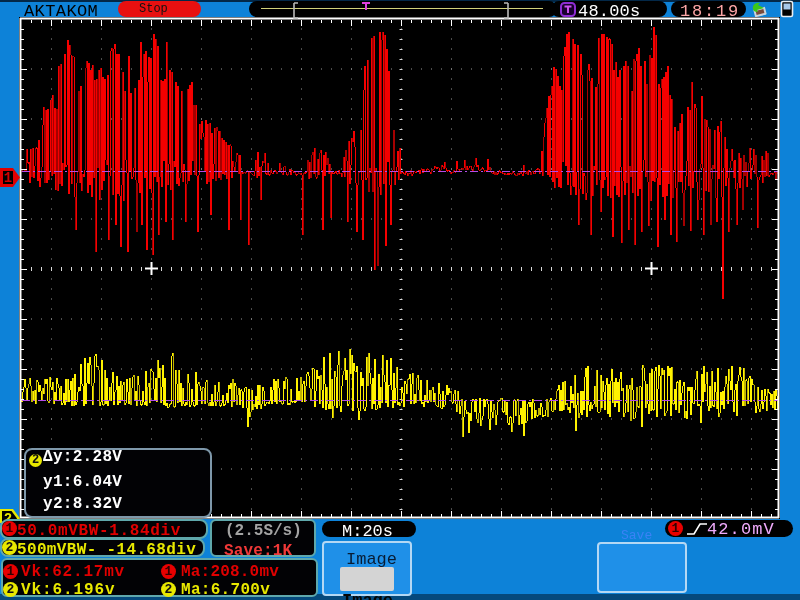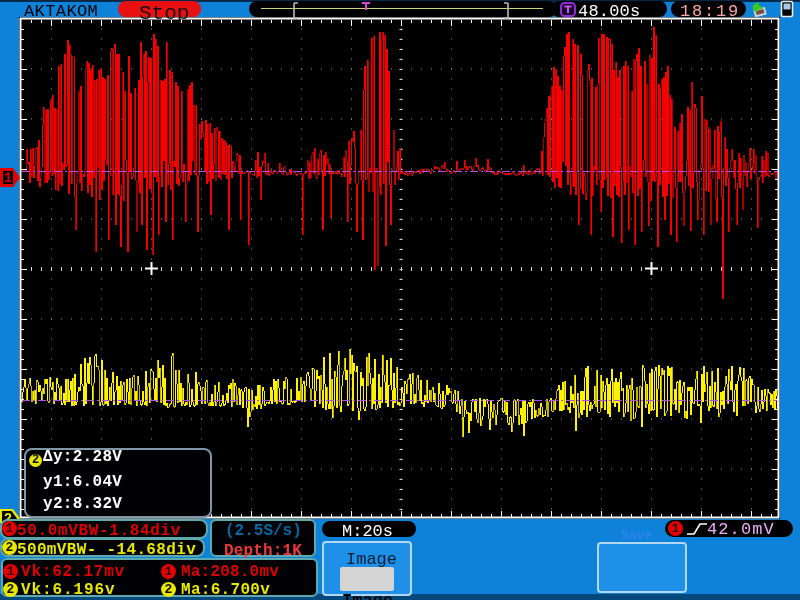--- a/index.html
+++ b/index.html
@@ -44,21 +44,21 @@
 <rect x="3" y="171" width="10" height="13" fill="#000"></rect>
 <text x="8" y="182" fill="#d00000" font-family="Liberation Mono" font-size="14" font-weight="bold" text-anchor="middle">1</text>
 
 <path d="M0 509h13l7 9.5-3 4.5H0z" fill="#e8e800"></path>
 <path d="M2 511h9.5l5.5 7.5-2 3.5H2z" fill="#000"></path>
 <text x="8" y="523" fill="#e8e800" font-family="Liberation Mono" font-size="14" font-weight="bold" text-anchor="middle">2</text>
 </svg>
 
 <div class="t" style="left:24px;top:2px;color:#000;font-weight:normal;font-size:17px;letter-spacing:0.4px">AKTAKOM</div>
 <div class="abs" style="left:118px;top:1px;width:83px;height:16px;background:#e81010;border-radius:8px"></div>
-<div class="t" style="left:139px;top:2px;color:#111;font-weight:normal;font-size:21px;letter-spacing:0px">Stop</div>
+<div class="t" style="left:139px;top:2px;color:#111;font-weight:normal;font-size:12px;letter-spacing:0px">Stop</div>
 <div class="pill" style="left:249px;top:1px;width:308px;height:16px"></div>
 <div class="abs" style="left:261px;top:8px;width:282px;height:1px;background:#d2d27a"></div>
 <svg class="abs" style="left:290px;top:2px" width="222" height="17" viewBox="0 0 222 17">
 <path d="M4 1h4M4 1v15h4" stroke="#b8b8b8" stroke-width="1.6" fill="none"></path>
 <path d="M218 1h-4M218 1v15h-4" stroke="#b8b8b8" stroke-width="1.6" fill="none"></path>
 <path d="M72 1h8M76 1v7" stroke="#e040e0" stroke-width="2" fill="none"></path>
 </svg>
 <div class="pill" style="left:551px;top:1px;width:116px;height:16px"></div>
 <svg class="abs" style="left:560px;top:2px" width="16" height="15" viewBox="0 0 16 15">
 <rect x="1" y="1" width="14" height="13" rx="3.5" fill="#1a0030" stroke="#8e2cd4" stroke-width="2"></rect>
@@ -84,22 +84,22 @@
 <div class="t" style="left:43px;top:495px;color:#fff;letter-spacing:0.3px">y2:8.32V</div>
 
 <div class="box" style="left:0;top:519px;width:208px;height:20px;border-radius:8px"></div>
 <div class="badge r" style="left:2px;top:521px">1</div>
 <div class="t" style="left:17px;top:522px;color:#e00000;letter-spacing:0.65px">50.0mVBW-1.84div</div>
 <div class="box" style="left:0;top:538px;width:205px;height:19px;border-radius:8px"></div>
 <div class="badge y" style="left:2px;top:540px">2</div>
 <div class="t" style="left:17px;top:541px;color:#e8e800;letter-spacing:0.35px">500mVBW- -14.68div</div>
 
 <div class="box" style="left:210px;top:519px;width:106px;height:38px"></div>
-<div class="t" style="left:225px;top:522px;color:#0369a1;letter-spacing:0px">(2.5S/s)</div>
-<div class="t" style="left:224px;top:542px;color:#f03838;letter-spacing:0.15px">Depth:1K</div>
+<div class="t" style="left:225px;top:522px;color:#a3a3a3;letter-spacing:0px">(2.5S/s)</div>
+<div class="t" style="left:224px;top:542px;color:#f03838;letter-spacing:0.15px">Save:1K</div>
 
 <div class="pill" style="left:322px;top:521px;width:94px;height:16px"></div>
 <div class="t" style="left:342px;top:522px;color:#fff;font-weight:normal;font-size:17px;letter-spacing:0px">M:20s</div>
 
 <div class="pill" style="left:665px;top:520px;width:128px;height:17px"></div>
 <div class="badge r" style="left:668px;top:521px">1</div>
 <svg class="abs" style="left:686px;top:521px" width="22" height="15" viewBox="0 0 22 15">
 <path d="M1 13h7l6-10h7" stroke="#fff" stroke-width="1.6" fill="none"></path>
 </svg>
 <div class="t" style="left:707px;top:520px;color:#f0abfc;font-weight:normal;font-size:17px;letter-spacing:1.1px">42.0mV</div>

